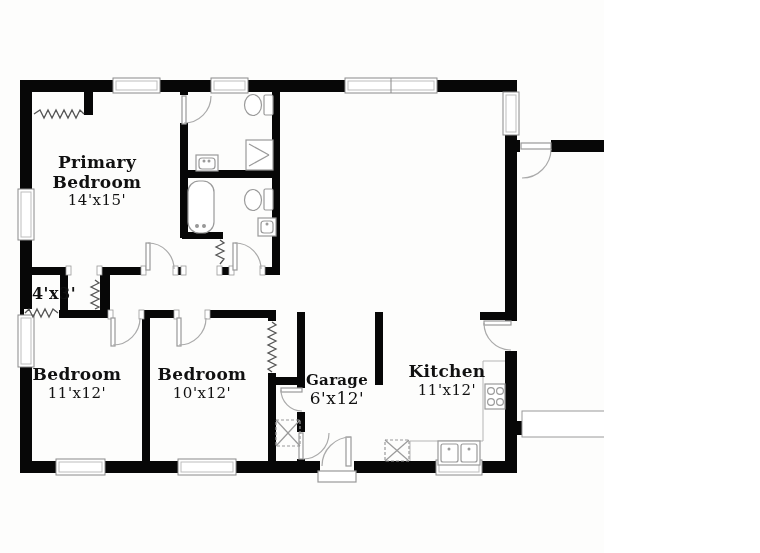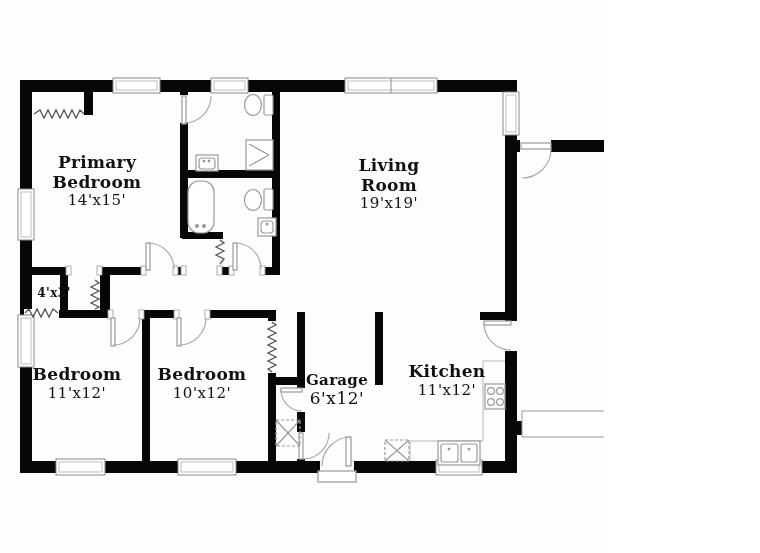--- a/index.html
+++ b/index.html
@@ -19,21 +19,21 @@
     line-height:1.16;
     white-space:nowrap;
   }
   .rname{font-size:17px;font-weight:700;letter-spacing:.3px;}
   .rdims{font-size:15px;font-weight:400;letter-spacing:.5px;}
   .wrap2 .rname{white-space:normal;}
   .w-primary .rname{max-width:96px;margin:0 auto;}
   .w-living .rname{max-width:70px;margin:0 auto;}
   .small .rname{font-size:15px;}
   .small .rdims{font-size:17px;}
-  .dims-only{font-size:12px;font-weight:700;letter-spacing:.5px;margin-left:32px;}
+  .dims-only{font-size:16px;font-weight:700;letter-spacing:.5px;margin-left:32px;}
 </style>
 </head>
 <body>
 
 <div class="plan-wrap">
 
 <svg width="760" height="553" viewBox="0 0 760 553">
 
   <g fill="#070707">
     <rect x="20" y="80" width="497" height="12"></rect>
@@ -244,24 +244,20 @@
 
   <div class="label wrap2 w-primary" style="left:97px;top:181px;">
     <div class="rname">Primary Bedroom</div>
     <div class="rdims">14'x15'</div>
   </div>
 
   <div class="label" style="left:38px;top:294px;">
     <div class="dims-only">4'x3'</div>
   </div>
 
-  <div class="label wrap2 w-living" style="left:389px;top:184px;">
-    <div class="rname">Living Room</div>
-    <div class="rdims">19'x19'</div>
-  </div>
 
 
   <div class="label" style="left:77px;top:384px;">
     <div class="rname">Bedroom</div>
     <div class="rdims">11'x12'</div>
   </div>
 
   <div class="label" style="left:202px;top:384px;">
     <div class="rname">Bedroom</div>
     <div class="rdims">10'x12'</div>

